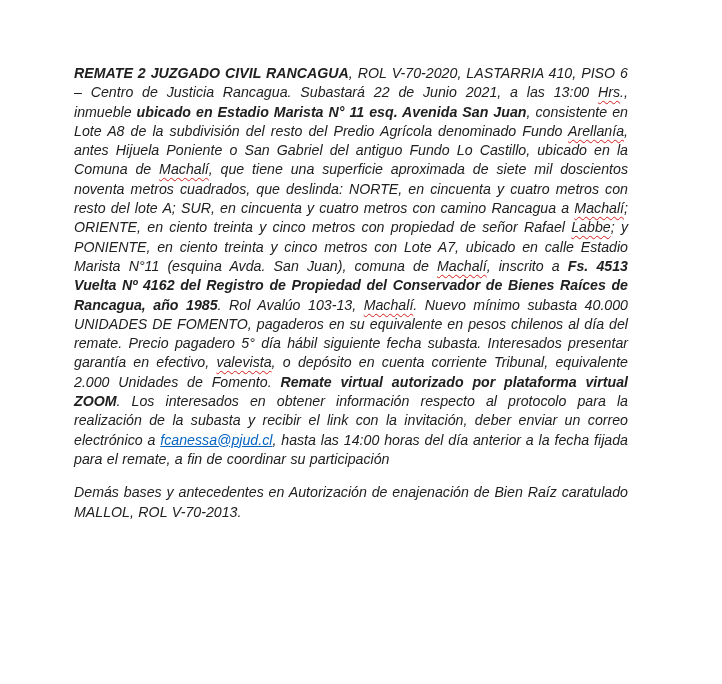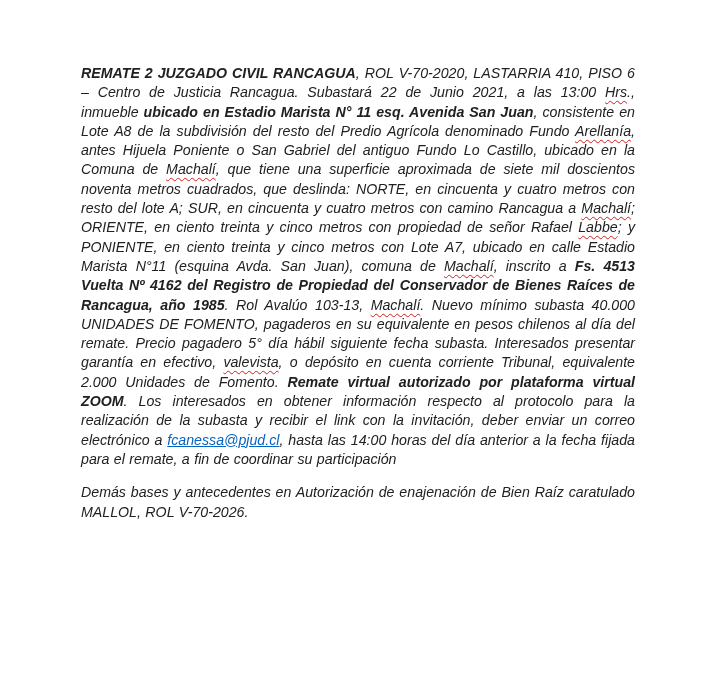--- a/index.html
+++ b/index.html
@@ -8,21 +8,21 @@
     background: #ffffff;
   }
   body {
     width: 722px;
     height: 684px;
     position: relative;
     overflow: hidden;
   }
   .doc {
     position: absolute;
-    left: 81px;
+    left: 74px;
     top: 64px;
     width: 554px;
   }
   .par {
     font-family: "Liberation Sans", sans-serif;
     font-style: italic;
     font-size: 14.2px;
     line-height: 19.3px;
     color: #212121;
     text-align: justify;
@@ -45,14 +45,14 @@
     text-decoration-color: #0563C1;
     cursor: pointer;
   }
   .par .n { }
 </style>
 </head>
 <body>
 
 <div class="doc">
   <p class="par"><span class="b">REMATE 2 JUZGADO CIVIL RANCAGUA</span><span class="n">, ROL V-70-2020, LASTARRIA 410, PISO 6 – Centro de Justicia Rancagua. Subastará 22 de Junio 2021, a las 13:00 </span><span class="sp">Hrs</span><span class="n">., inmueble </span><span class="b">ubicado en Estadio Marista N° 11 esq. Avenida San Juan</span><span class="n">, consistente en Lote A8 de la subdivisión del resto del Predio Agrícola denominado Fundo </span><span class="sp">Arellanía</span><span class="n">, antes Hijuela Poniente o San Gabriel del antiguo Fundo Lo Castillo, ubicado en la Comuna de </span><span class="sp">Machalí</span><span class="n">, que tiene una superficie aproximada de siete mil doscientos noventa metros cuadrados, que deslinda: NORTE, en cincuenta y cuatro metros con resto del lote A; SUR, en cincuenta y cuatro metros con camino Rancagua a </span><span class="sp">Machalí</span><span class="n">; ORIENTE, en ciento treinta y cinco metros con propiedad de señor Rafael </span><span class="sp">Labbe</span><span class="n">; y PONIENTE, en ciento treinta y cinco metros con Lote A7, ubicado en calle Estadio Marista N°11 (esquina Avda. San Juan), comuna de </span><span class="sp">Machalí</span><span class="n">, inscrito a </span><span class="b">Fs. 4513 Vuelta Nº 4162 del Registro de Propiedad del Conservador de Bienes Raíces de Rancagua, año 1985</span><span class="n">. Rol Avalúo 103-13, </span><span class="sp">Machalí</span><span class="n">. Nuevo mínimo subasta 40.000 UNIDADES DE FOMENTO, pagaderos en su equivalente en pesos chilenos al día del remate. Precio pagadero 5° día hábil siguiente fecha subasta. Interesados presentar garantía en efectivo, </span><span class="sp">valevista</span><span class="n">, o depósito en cuenta corriente Tribunal, equivalente 2.000 Unidades de Fomento. </span><span class="b">Remate virtual autorizado por plataforma virtual ZOOM</span><span class="n">. Los interesados en obtener información respecto al protocolo para la realización de la subasta y recibir el link con la invitación, deber enviar un correo electrónico a </span><a class="lnk">fcanessa@pjud.cl</a><span class="n">, hasta las 14:00 horas del día anterior a la fecha fijada para el remate, a fin de coordinar su participación</span></p>
-  <p class="par"><span class="n">Demás bases y antecedentes en Autorización de enajenación de Bien Raíz caratulado MALLOL, ROL V-70-2026.</span></p>
+  <p class="par"><span class="n">Demás bases y antecedentes en Autorización de enajenación de Bien Raíz caratulado MALLOL, ROL V-70-2013.</span></p>
 </div>
 
 </body></html>

